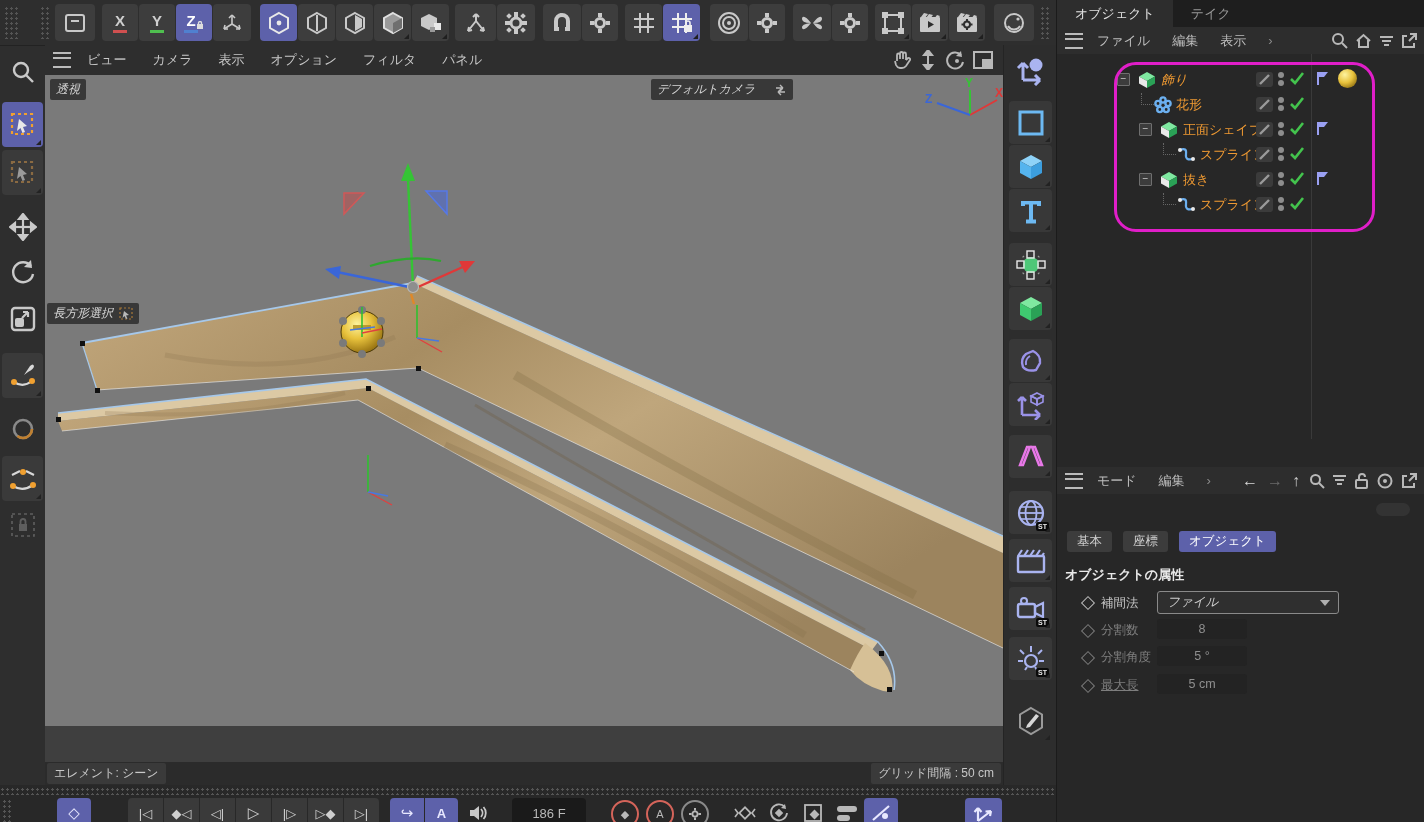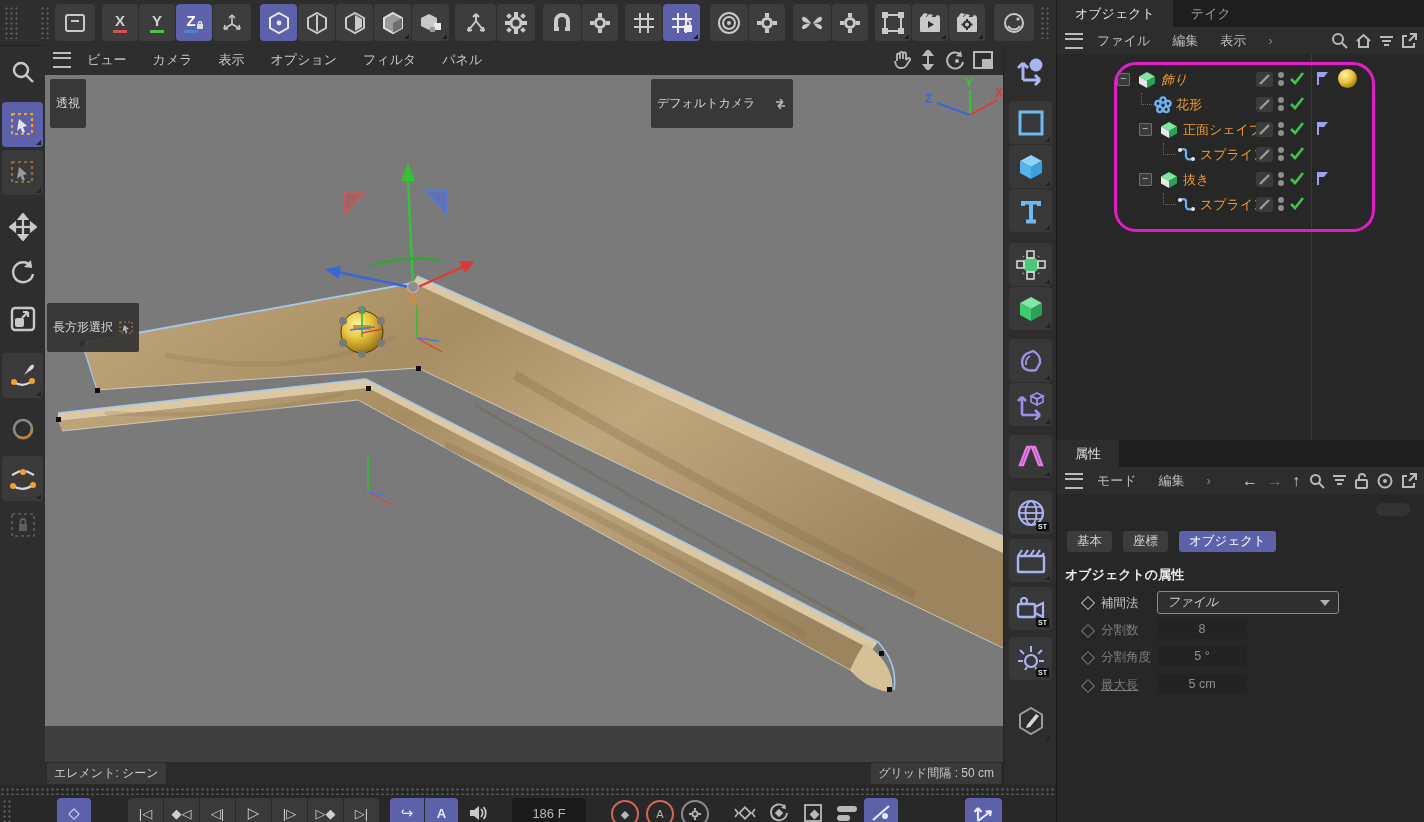--- a/index.html
+++ b/index.html
@@ -18,21 +18,21 @@
   .lbtn{position:absolute;left:2px;width:41px;height:42px;background:#3a3a3a;border-radius:4px;display:flex;align-items:center;justify-content:center;}
   .lbtn.on{background:#5d61aa;}
   .lbtn.flyout::after{content:"";position:absolute;right:2px;bottom:2px;border-left:5px solid transparent;border-bottom:5px solid #232323;}
   
   #viewport{left:45px;top:45px;width:958px;height:740px;background:#2e2e2e;text-align:center;}
   #vpmenu{left:0;top:0;width:958px;height:30px;display:flex;align-items:center;color:#c8c8c8;font-size:13px;}
   .vpmenu-item{margin-right:26px;cursor:default;}
   .hamb{width:18px;height:12px;border-top:2px solid #bbb;border-bottom:2px solid #bbb;position:relative;}
   .hamb::after{content:"";position:absolute;left:0;top:3px;width:100%;height:2px;background:#bbb;}
   #vpcanvas-wrap{left:0;top:30px;width:958px;height:687px;background:#787878;}
-  .chip{position:absolute;background:rgba(50,50,50,.92);color:#d8d8d8;font-size:12px;padding:16px 6px;border-radius:2px;white-space:nowrap;}
+  .chip{position:absolute;background:rgba(50,50,50,.92);color:#d8d8d8;font-size:12px;padding:2px 6px;border-radius:2px;white-space:nowrap;font-style:italic;}
   #vpstatus{left:0;top:717px;width:958px;height:23px;background:#2b2b2b;color:#c8c8c8;font-size:12px;display:flex;align-items:center;justify-content:space-between;}
   .statchip{background:#3a3a3a;padding:2px 7px;border-radius:2px;margin:0 2px;}
   
   #rpal{left:1003px;top:45px;width:53px;height:777px;background:#2d2d2d;border-left:1px solid #242424;}
   .pbtn{position:absolute;left:5px;width:43px;height:43px;background:#383838;border-radius:4px;display:flex;align-items:center;justify-content:center;}
   .pbtn.flyout::after{content:"";position:absolute;right:2px;bottom:2px;border-left:5px solid transparent;border-bottom:5px solid #222;}
   .stbadge{position:absolute;right:3px;bottom:3px;background:#0a0a0a;color:#e8e8e8;font-size:7px;font-weight:bold;border-radius:2px;padding:1px 2px;line-height:1;}
   
   #rpanel{left:1056px;top:0;width:368px;height:822px;background:#272727;border-left:1px solid #1b1b1b;}
   .tabbar{position:absolute;left:0;width:368px;height:27px;background:#1e1e1e;display:flex;align-items:stretch;font-size:13px;}
@@ -835,23 +835,20 @@
       <span class="abs" style="left:232px;top:4px;">
           <svg width="16" height="15">
             <polyline points="2,8 6,12 14,2" fill="none" stroke="#43c34d" stroke-width="2.6"></polyline>
           </svg>
         </span>
     </div>
   </div>
 
   <div class="annotation" style="left:57px;top:62px;width:255px;height:164px;"></div>
 
-  <div class="tabbar" style="top:440px;">
-    <span class="tab active">属性</span>
-  </div>
   <div class="menurow" style="top:467px;">
     <span class="hamb" style="margin:0 14px 0 8px;"></span>
     <span class="mi">モード</span>
     <span class="mi">編集</span>
     <span class="mi" style="color:#8a8a8a;">›</span>
     <span style="flex:1"></span>
     <span style="font-size:16px;color:#d8d8d8;margin-right:9px;">←</span>
     <span style="font-size:16px;color:#6a6a6a;margin-right:9px;">→</span>
     <span style="font-size:16px;color:#c8c8c8;margin-right:9px;">↑</span>
     <span style="margin-right:8px;">

